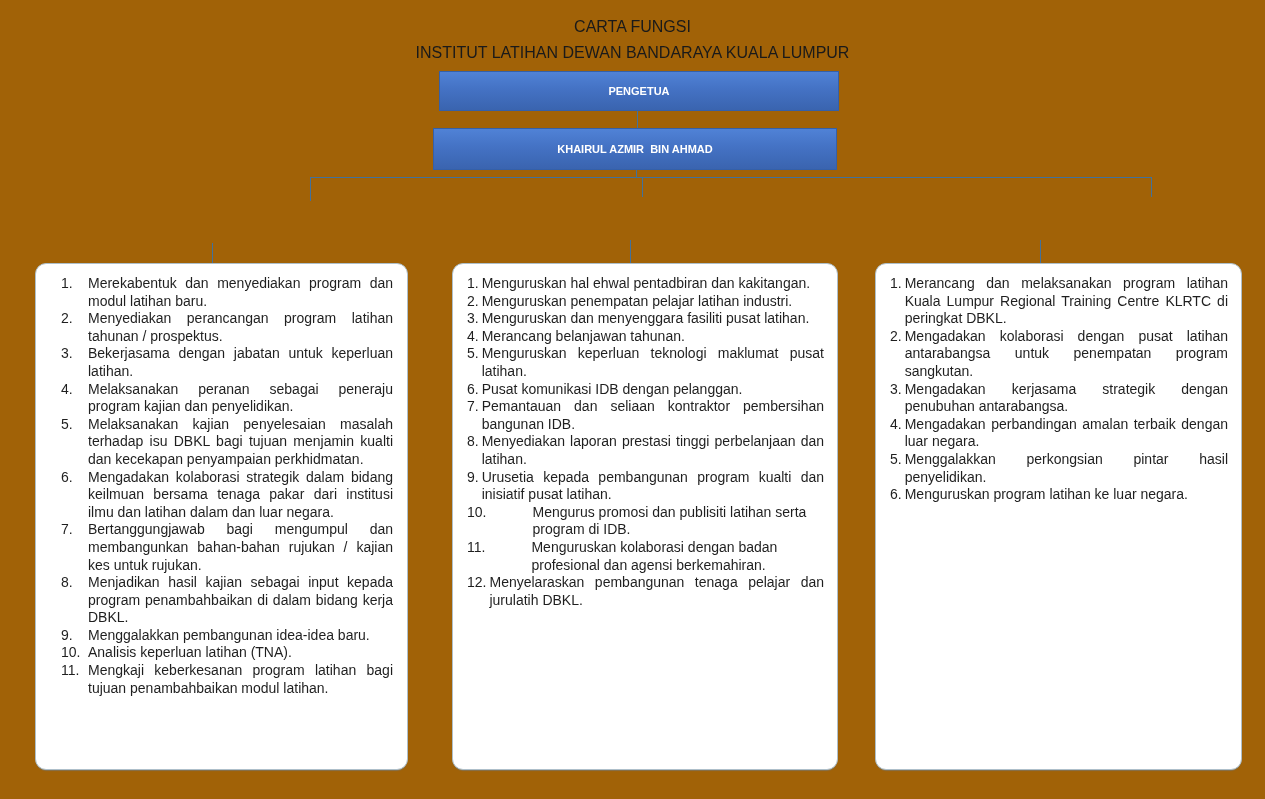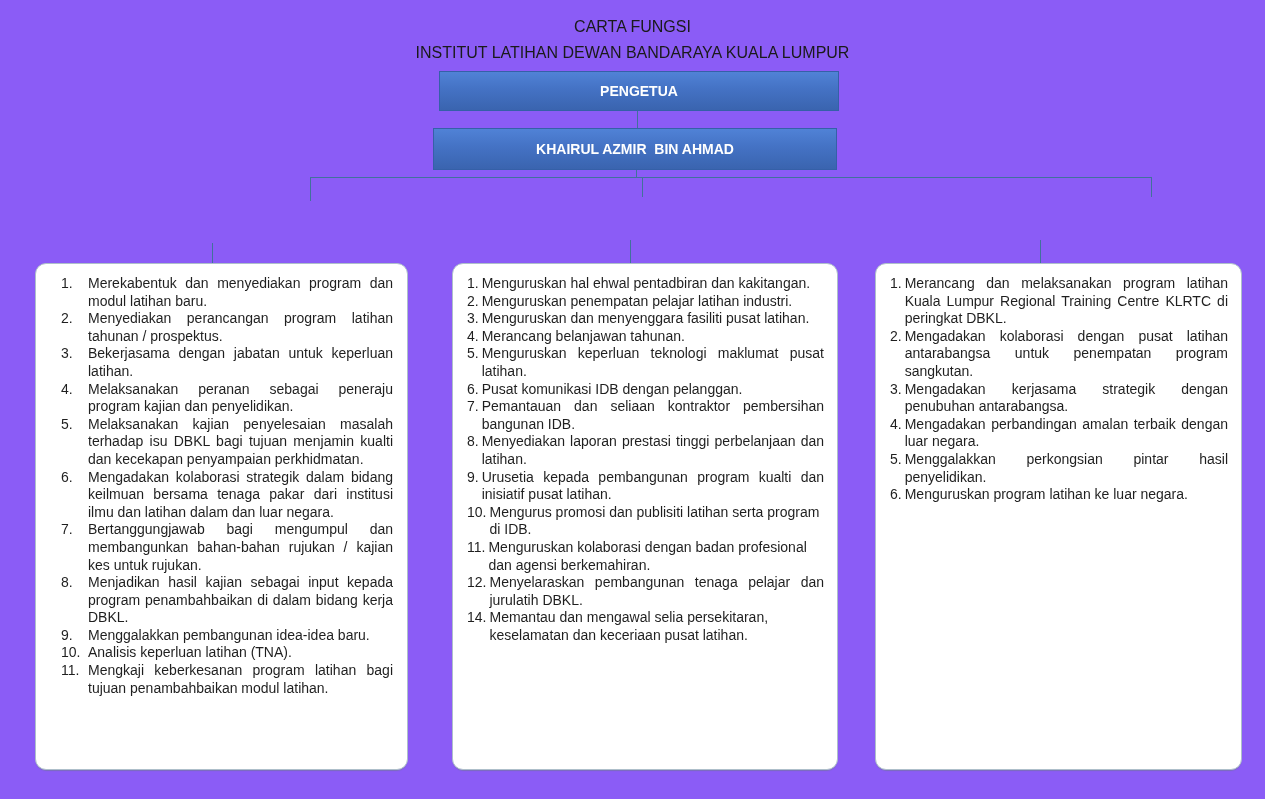--- a/index.html
+++ b/index.html
@@ -1,40 +1,40 @@
 <!DOCTYPE html>
 <html><head>
 <meta charset="utf-8">
 <style>
   html,body{margin:0;padding:0;background:#ffffff;}
   .canvas{
     position:relative;
     width:1265px;height:799px;
-    background:#8b5cf6;
+    background:#a16207;
     font-family:"Liberation Sans", sans-serif;
     color:#1f1f1f;
     overflow:hidden;
     text-decoration:underline;
   }
   .title-line{
     position:absolute;left:0;width:1265px;
     text-align:center;
     font-size:16px;font-weight:500;color:#1a1a1a;
     letter-spacing:0px;
   }
   .title1{top:18px;}
   .title2{top:44px;}
 
   .bluebox{
     position:absolute;
     background:linear-gradient(180deg,#5082d6 0%,#4472c4 45%,#3a64af 100%);
     border:1px solid #3560a8;
     box-sizing:border-box;
     display:flex;align-items:center;justify-content:center;
-    color:#ffffff;font-weight:bold;font-size:14px;
+    color:#ffffff;font-weight:bold;font-size:11px;
     text-align:center;
   }
   .bluebox .label{white-space:pre;}
 
   .box-pengetua{left:439px;top:71px;width:400px;height:40px;}
   .box-name{left:433px;top:128px;width:404px;height:42px;}
   .box-unit1{left:47px;top:201px;width:330px;height:42px;}
   .box-unit2{left:455px;top:197px;width:351px;height:43px;}
   .box-unit3{left:877px;top:197px;width:319px;height:43px;}
 
@@ -51,21 +51,21 @@
   }
   .panel-1{left:35px;top:263px;width:373px;height:507px;padding:11px 14px 10px 25px;}
   .panel-2{left:452px;top:263px;width:386px;height:507px;padding:11px 13px 10px 14px;}
   .panel-3{left:875px;top:263px;width:367px;height:507px;padding:11px 13px 10px 14px;}
 
   .li{display:flex;align-items:flex-start;}
   .li .num{flex:0 0 auto;white-space:pre;}
   .panel-1 .li .num{width:27px;}
   .panel-2 .li .num,.panel-3 .li .num{margin-right:3px;}
   .li .txt{flex:1 1 auto;text-align:justify;}
-  .li.nojust .txt{text-align:left;}
+  .li.nojust .txt{text-align:left;margin-left:43px;}
 </style>
 </head>
 <body>
 
 <div class="canvas">
 
   <div class="title-line title1">CARTA FUNGSI</div>
   <div class="title-line title2">INSTITUT LATIHAN DEWAN BANDARAYA KUALA LUMPUR</div>
 
   <svg class="connectors" width="1265" height="799" viewBox="0 0 1265 799">
@@ -181,24 +181,20 @@
         <div class="txt">Mengurus promosi dan publisiti latihan serta program di IDB.</div>
       </div>
       <div class="li nojust">
         <span class="num">11.</span>
         <div class="txt">Menguruskan kolaborasi dengan badan profesional dan agensi berkemahiran.</div>
       </div>
       <div class="li">
         <span class="num">12.</span>
         <div class="txt">Menyelaraskan pembangunan tenaga pelajar dan jurulatih DBKL.</div>
       </div>
-      <div class="li nojust">
-        <span class="num">14.</span>
-        <div class="txt">Memantau dan mengawal selia persekitaran, keselamatan dan keceriaan pusat latihan.</div>
-      </div>
     </div>
   <div class="panel panel-3">
       <div class="li">
         <span class="num">1.</span>
         <div class="txt">Merancang dan melaksanakan program latihan Kuala Lumpur Regional Training Centre KLRTC di peringkat DBKL.</div>
       </div>
       <div class="li">
         <span class="num">2.</span>
         <div class="txt">Mengadakan kolaborasi dengan pusat latihan antarabangsa untuk penempatan program sangkutan.</div>
       </div>

